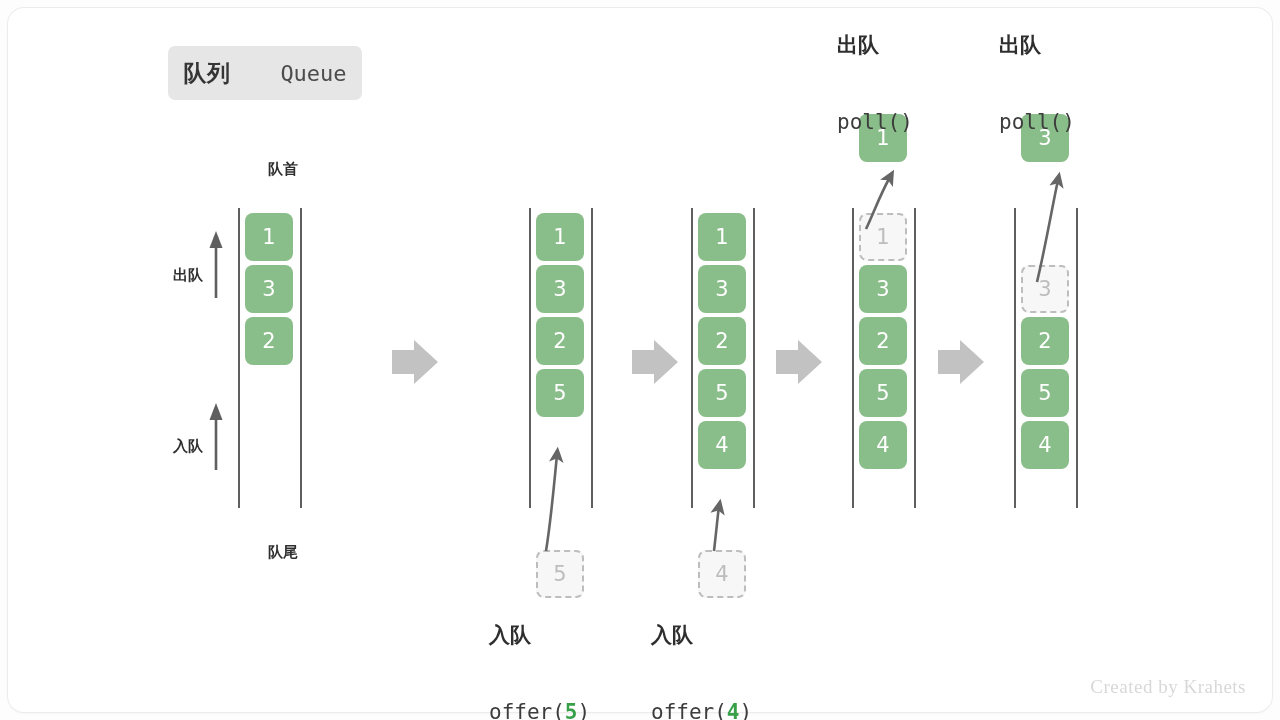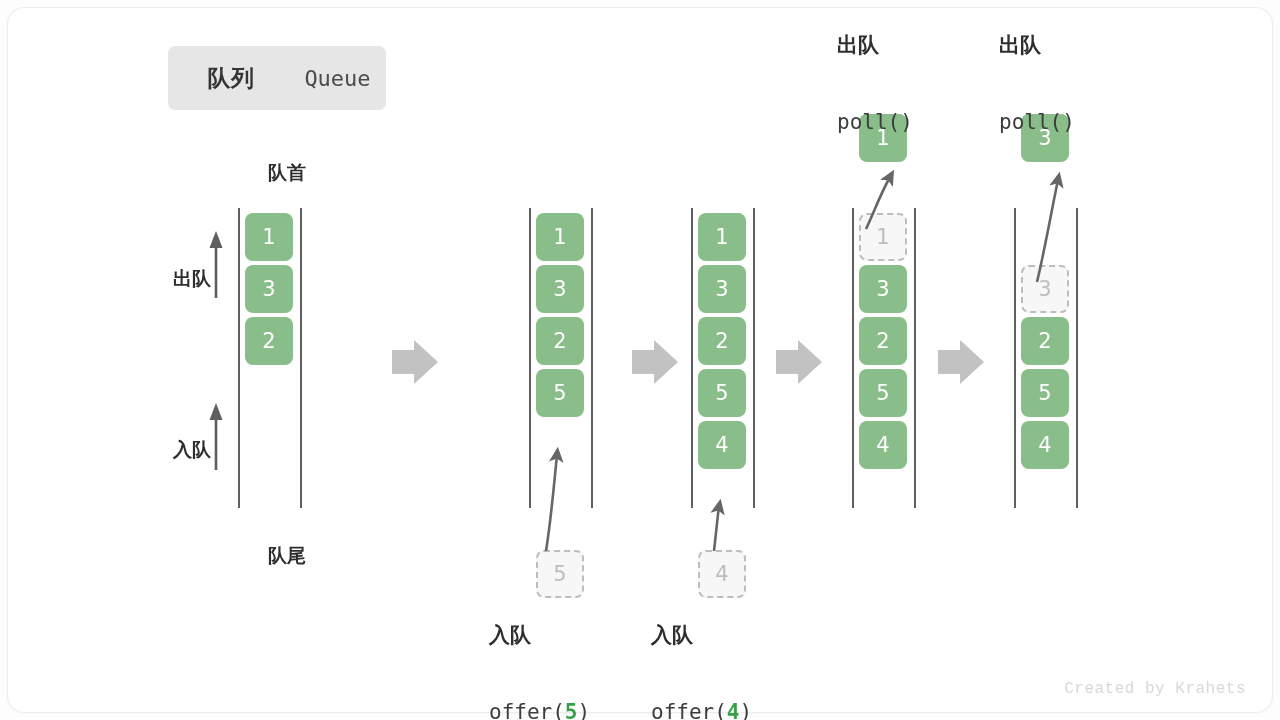--- a/index.html
+++ b/index.html
@@ -30,28 +30,27 @@
     border-radius: 16px;
     box-shadow: 0 0 0 1px #ececec, 0 1px 3px rgba(0,0,0,0.06);
   }
 
   
   .title-badge {
     position: absolute;
     left: 168px;
     top: 46px;
     width: 194px;
-    height: 64px;
+    height: 54px;
     background: #e6e6e6;
     border-radius: 7px;
     display: flex;
     align-items: center;
     justify-content: center;
     gap: 10px;
-    padding-left: 24px;
   }
   .title-cn {
     font-family: "Liberation Sans", "DejaVu Sans", sans-serif;
     font-size: 23px;
     font-weight: bold;
     color: #353535;
     letter-spacing: 0.5px;
   }
   .title-en {
     font-family: "DejaVu Sans Mono", "Liberation Mono", monospace;
@@ -103,21 +102,21 @@
     align-items: center;
     justify-content: center;
     font-family: "DejaVu Sans", "Liberation Sans", sans-serif;
     font-size: 21px;
   }
 
   
   .lbl-cn {
     position: absolute;
     font-family: "Liberation Sans", "DejaVu Sans", sans-serif;
-    font-size: 19px;
+    font-size: 15px;
     font-weight: bold;
     color: #2e2e2e;
     white-space: nowrap;
     padding-left: 28px;
   }
   .op-block {
     position: absolute;
     white-space: nowrap;
     line-height: 1.42;
   }
@@ -134,22 +133,22 @@
     color: #3c3c3c;
     display: block;
     margin-top: 48px;
   }
   .op-code .arg { color: #39a04a; font-weight: bold; }
 
   .watermark {
     position: absolute;
     right: 34px;
     bottom: 22px;
-    font-family: Liberation Mono, monospace;
-    font-size: 16px;
+    font-family: Liberation Serif, serif;
+    font-size: 19px;
     color: #d8d8d8;
     letter-spacing: 0.5px;
   }
 
   svg.overlay {
     position: absolute;
     left: 0; top: 0;
     width: 1280px; height: 720px;
     pointer-events: none;
   }

